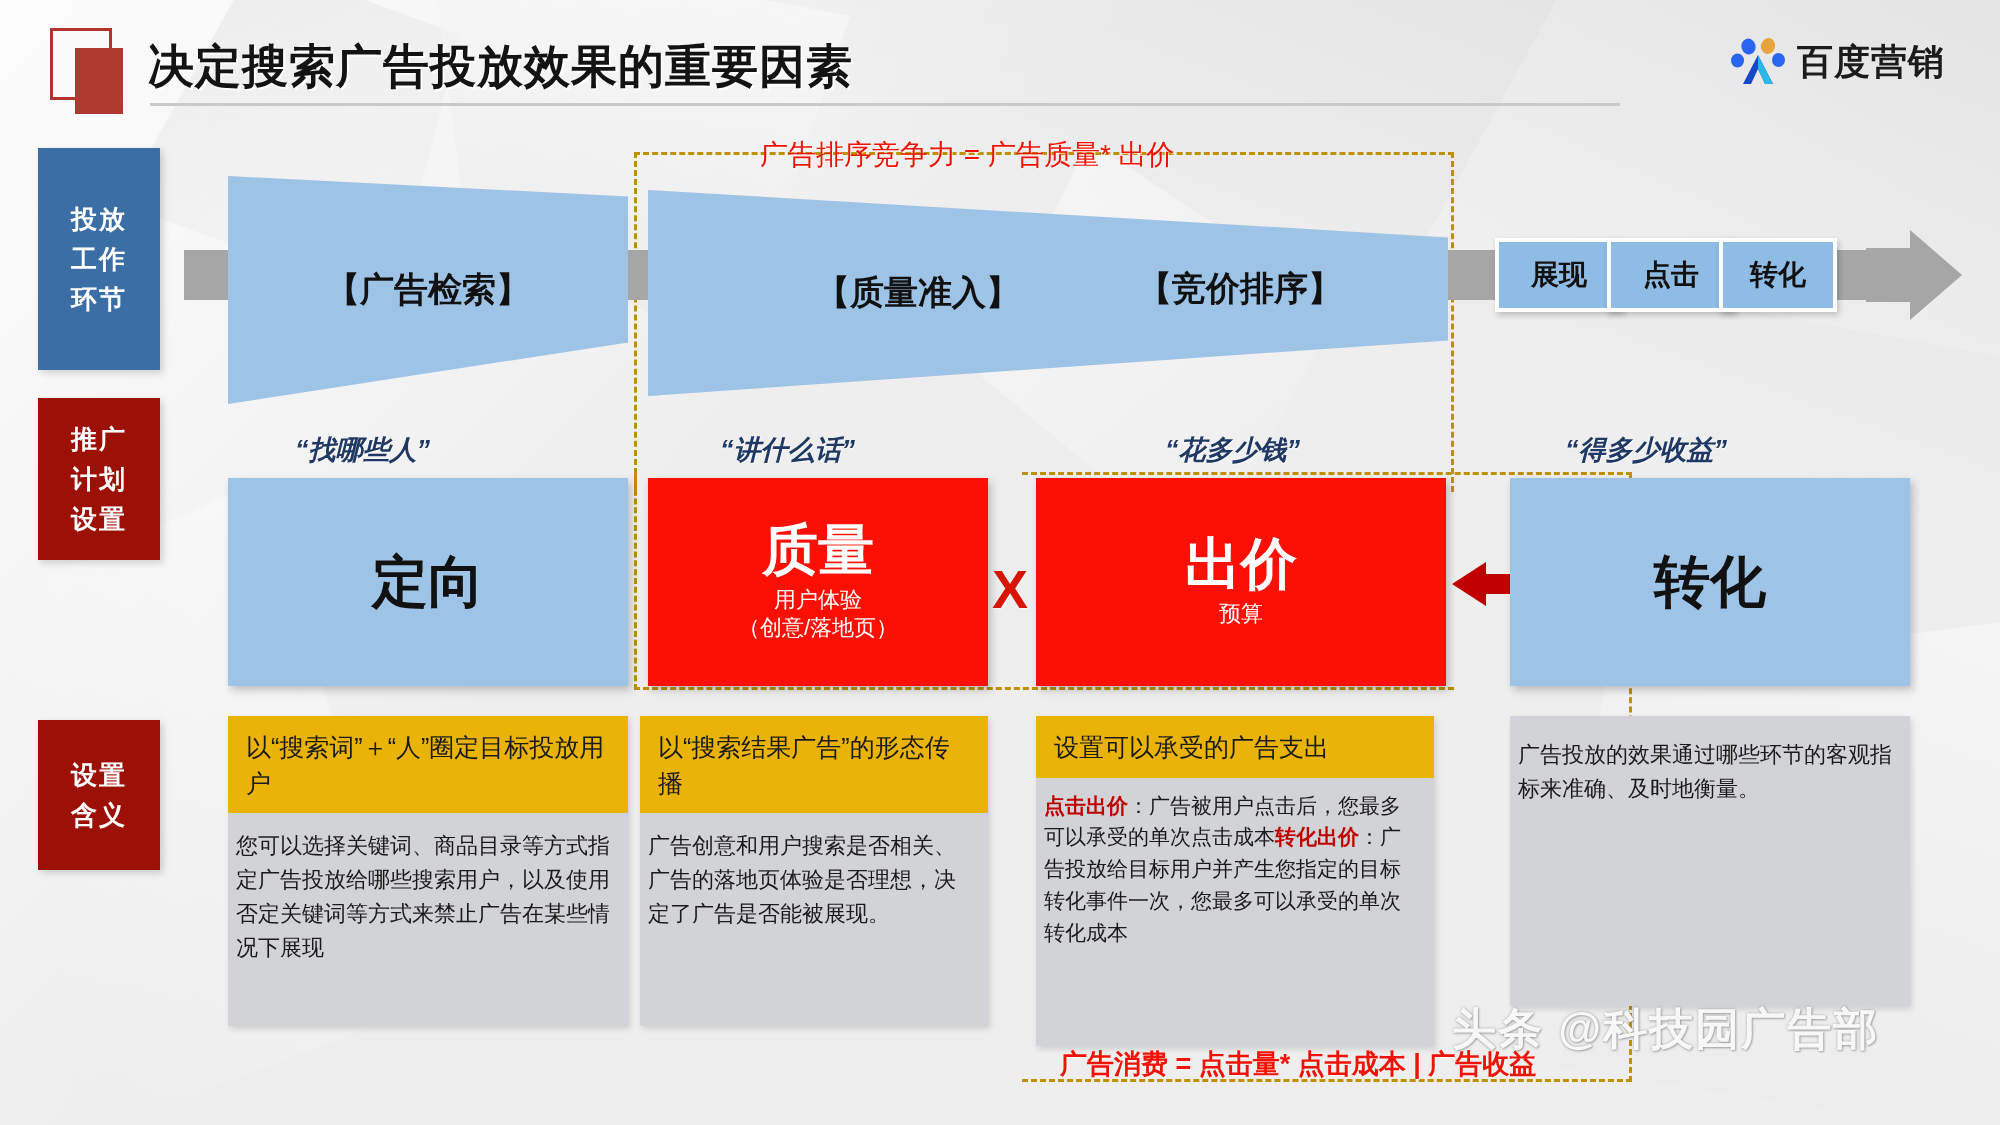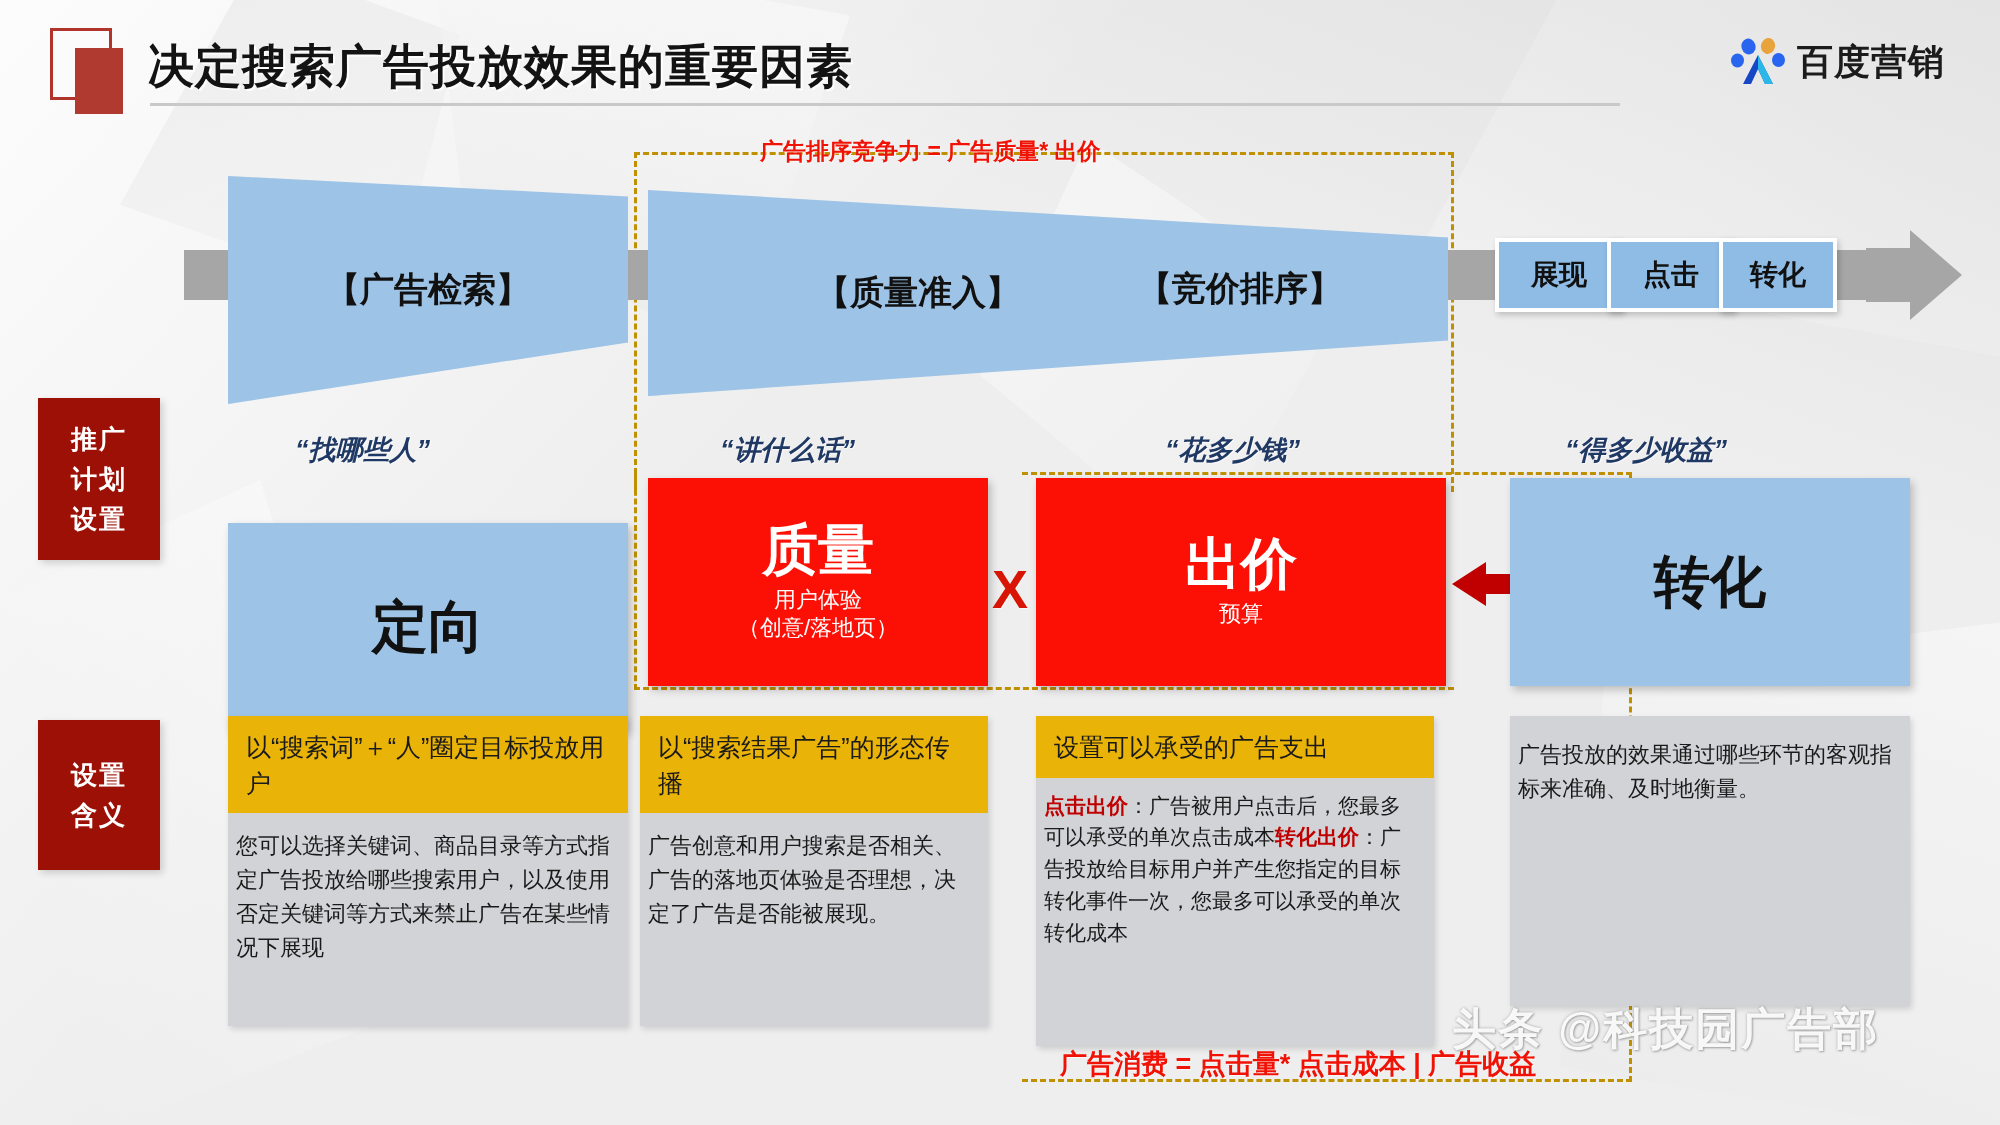--- a/index.html
+++ b/index.html
@@ -81,40 +81,40 @@
   
   .smbox{position:absolute;top:60px;height:74px;background:#8fbce4;border:4px solid #fff;
      box-shadow:2px 3px 6px rgba(0,0,0,.2);display:flex;align-items:center;justify-content:center;
      font-size:28px;font-weight:bold;color:#111;box-sizing:border-box;}
   #sm1{left:1495px;width:128px;}
   #sm2{left:1607px;width:128px;}
   #sm3{left:1719px;width:118px;}
   #big-arrow{position:absolute;left:1866px;top:52px;width:96px;height:90px;}
 
   
-  #formula-top{position:absolute;left:760px;top:136px;font-size:23px;font-weight:bold;color:#f01205;
+  #formula-top{position:absolute;left:760px;top:136px;font-size:28px;font-weight:normal;color:#f01205;
      white-space:nowrap;text-shadow:1px 1px 0 rgba(255,255,255,.6);}
 
   
   .dash-a{position:absolute;border:3px dashed #bf9000;box-sizing:border-box;}
   #dash-top{left:634px;top:152px;width:820px;height:340px;border-bottom:none;}
   #dash-mid{left:634px;top:472px;width:820px;height:218px;border-top:none;border-right:none;}
   #dash-right{left:1022px;top:472px;width:610px;height:610px;border-left:none;}
 
   
   .quote{position:absolute;top:432px;font-size:27px;font-weight:bold;font-style:italic;
      color:#1f3864;white-space:nowrap;text-shadow:1px 1px 0 rgba(255,255,255,.7);}
   #q1{left:295px;} #q2{left:720px;} #q3{left:1165px;} #q4{left:1565px;}
 
   
   .card{position:absolute;top:478px;height:208px;box-shadow:3px 4px 8px rgba(0,0,0,.22);
      display:flex;flex-direction:column;align-items:center;justify-content:center;}
   .card .big{font-size:56px;font-weight:bold;line-height:1.05;}
   .card .sub{font-size:22px;line-height:1.3;margin-top:6px;text-align:center;}
-  #card-1{left:228px;width:400px;background:#9dc3e6;color:#111;margin-top:45px;}
+  #card-1{left:228px;width:400px;background:#9dc3e6;color:#111;}
   #card-2{left:648px;width:340px;background:#fc1005;color:#fff;}
   #card-3{left:1036px;width:410px;background:#fc1005;color:#fff;}
   #card-4{left:1510px;width:400px;background:#9dc3e6;color:#111;}
   #mult-x{position:absolute;left:992px;top:558px;font-size:54px;font-weight:bold;color:#d81405;
      text-shadow:1px 1px 0 rgba(255,255,255,.5);}
   #left-arrow{position:absolute;left:1452px;top:560px;width:100px;height:48px;}
 
   
   .desc{position:absolute;top:716px;background:#d2d3d6;box-shadow:2px 3px 6px rgba(0,0,0,.14);}
   .desc .head{background:#eab308;padding:14px 18px 12px 18px;font-size:25px;line-height:1.42;color:#1a1a1a;}
@@ -161,20 +161,25 @@
           <ellipse cx="6.5" cy="23.5" rx="6.5" ry="7" fill="#2a65f0"></ellipse>
           <ellipse cx="47.5" cy="23" rx="6.5" ry="7" fill="#2a65f0"></ellipse>
           <path d="M27 18 L42 47 L34 47 L27 32 L20 47 L12 47 Z" fill="#1647c7"></path>
           <path d="M27 18 L42 47 L34 47 L27 32 Z" fill="#2bb7e8"></path>
         </svg>
       </div>
       <div id="logo-text">百度营销</div>
     </div>
   </div>
 
+  <div class="rail" id="rail-1">
+    <div>投放</div>
+    <div>工作</div>
+    <div>环节</div>
+  </div>
   <div class="rail" id="rail-2">
     <div>推广</div>
     <div>计划</div>
     <div>设置</div>
   </div>
   <div class="rail" id="rail-3">
     <div>设置</div>
     <div>含义</div>
   </div>
 

